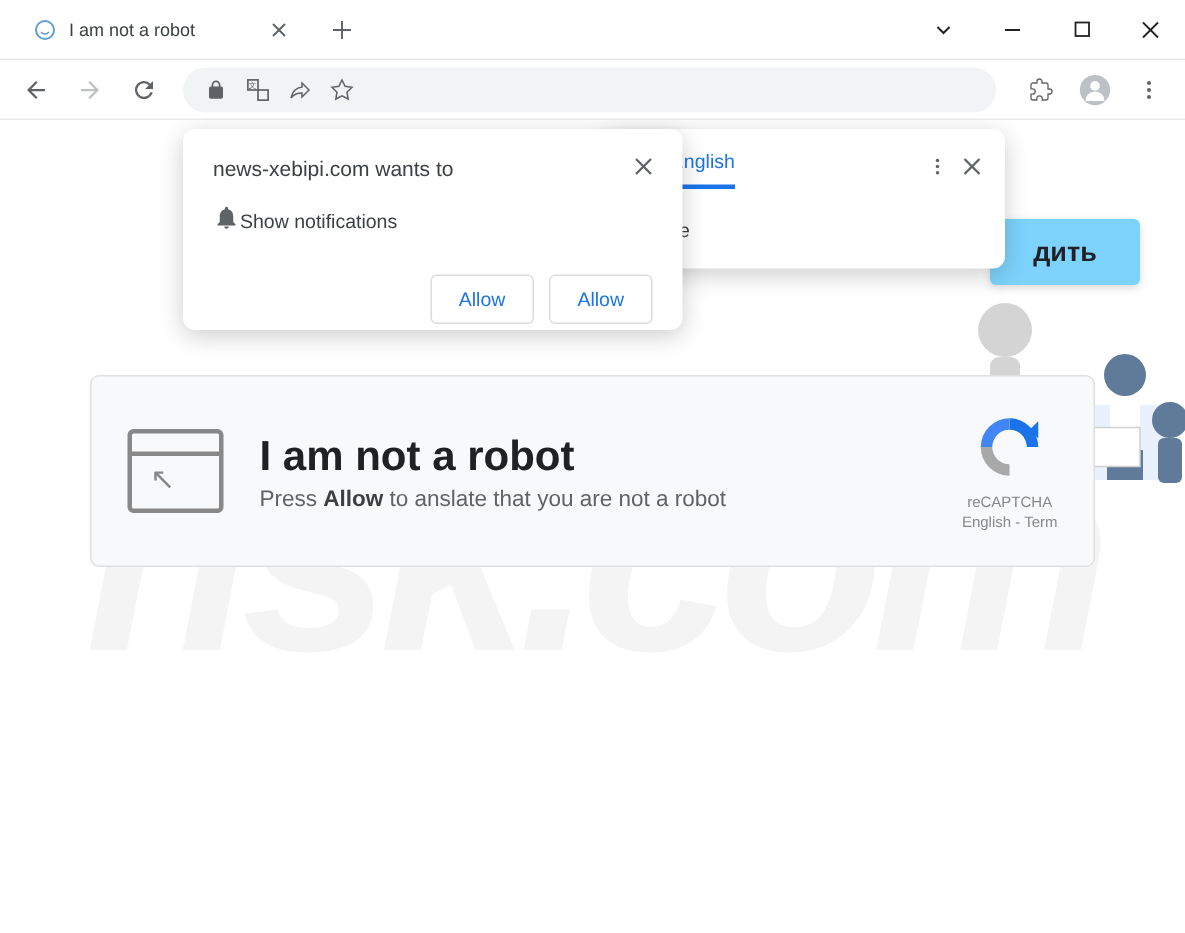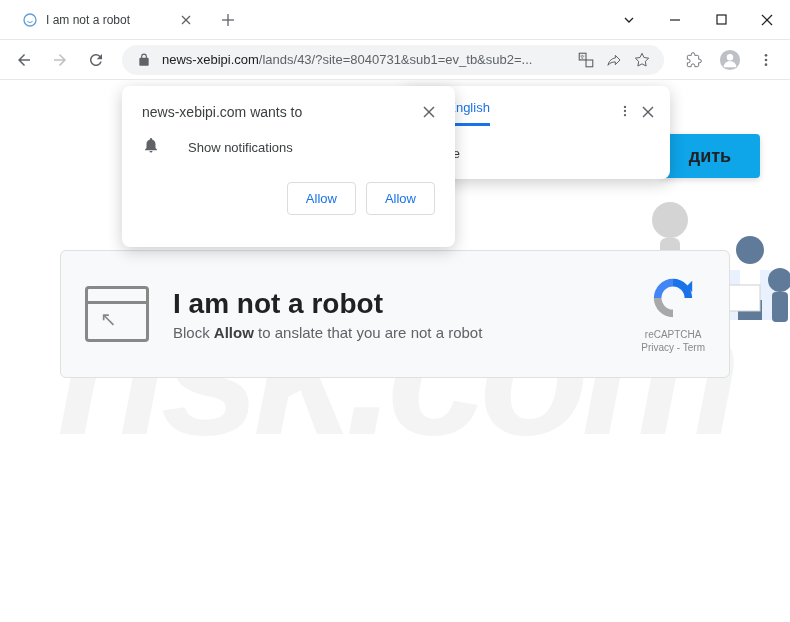--- a/index.html
+++ b/index.html
@@ -35,39 +35,39 @@
     .robot-icon::before { content: ''; position: absolute; top: 0; left: 0; right: 0; height: 12px; border-bottom: 3px solid #888; }
     .robot-icon::after { content: '↖'; position: absolute; top: 18px; left: 12px; font-size: 20px; color: #888; }
     .robot-text { flex: 1; }
     .robot-title { font-size: 28px; font-weight: 700; color: #202124; margin-bottom: 4px; }
     .robot-sub { font-size: 15px; color: #5f6368; }
     .robot-sub .bold { font-weight: 600; color: #3c4043; }
     .recaptcha { text-align: center; flex-shrink: 0; }
     .recaptcha-label { font-size: 10px; color: #888; margin-top: 4px; }
     .recaptcha-links { font-size: 10px; color: #888; margin-top: 2px; }
     
-    .notif-popup { position: absolute; top: 6px; left: 122px; width: 333px; background: #fff; border-radius: 8px; box-shadow: 0 4px 16px rgba(0,0,0,0.2); padding: 18px 20px 32px; z-index: 100; }
+    .notif-popup { position: absolute; top: 6px; left: 122px; width: 333px; background: #fff; border-radius: 8px; box-shadow: 0 4px 16px rgba(0,0,0,0.2); padding: 18px 20px 4px; z-index: 100; }
     .notif-header { display: flex; justify-content: space-between; align-items: start; margin-bottom: 14px; }
     .notif-title { font-size: 14px; color: #3c4043; }
     .notif-close { cursor: pointer; font-size: 16px; color: #5f6368; }
-    .notif-body { display: flex; align-items: center; gap: 28px; margin-bottom: 24px; }
+    .notif-body { display: flex; align-items: center; gap: 0; margin-bottom: 24px; }
     .bell-icon { color: #5f6368; }
     .notif-text { font-size: 13px; color: #3c4043; }
     .notif-buttons { display: flex; justify-content: flex-end; gap: 10px; }
     .notif-btn { padding: 8px 18px; border: 1px solid #dadce0; border-radius: 4px; background: #fff; color: #1a73e8; font-size: 13px; cursor: pointer; }
     
     .translate-popup { position: absolute; top: 6px; left: 402px; width: 268px; background: #fff; border-radius: 8px; box-shadow: 0 4px 16px rgba(0,0,0,0.2); padding: 14px 16px; z-index: 90; }
     .translate-header { display: flex; align-items: center; gap: 18px; margin-bottom: 6px; }
     .translate-tabs { display: flex; gap: 22px; flex: 1; }
     .translate-tab { font-size: 13px; color: #5f6368; padding-bottom: 8px; cursor: pointer; }
     .translate-tab.active { color: #1a73e8; font-weight: 500; border-bottom: 3px solid #1a73e8; }
     .translate-actions { display: flex; gap: 10px; align-items: center; }
     .translate-body { padding: 14px 0 4px; font-size: 13px; color: #3c4043; }
     
-    .btn-text { position: absolute; top: 54px; right: 30px; width: 100px; height: 44px; background: #0ea5e9; border-radius: 4px; display: flex; align-items: center; justify-content: center; font-weight: 600; font-size: 18px; color: #202124; box-shadow: 0 2px 6px rgba(0,0,0,0.15); }
+    .btn-text { position: absolute; top: 66px; right: 30px; width: 100px; height: 44px; background: #7dd3fc; border-radius: 4px; display: flex; align-items: center; justify-content: center; font-weight: 600; font-size: 18px; color: #202124; box-shadow: 0 2px 6px rgba(0,0,0,0.15); }
     
     .illustration { position: absolute; top: 70px; right: -20px; width: 200px; height: 230px; opacity: 0.9; pointer-events: none; }
   </style>
 </head>
 <body>
 
 <div class="window-frame">
 
   <div class="title-bar">
     <div class="tab">
@@ -130,23 +130,20 @@
     <div class="nav-btn">
       <svg width="18" height="18" viewBox="0 0 24 24">
           <path d="M17.65 6.35A8 8 0 1 0 19.73 14h-2.08A6 6 0 1 1 16.24 7.76L13 11h7V4z" fill="#5f6368"></path>
         </svg>
     </div>
     <div class="address-bar">
       <span class="addr-icon">
         <svg width="14" height="14" viewBox="0 0 24 24">
             <path d="M18 8h-1V6a5 5 0 0 0-10 0v2H6a2 2 0 0 0-2 2v10a2 2 0 0 0 2 2h12a2 2 0 0 0 2-2V10a2 2 0 0 0-2-2zM9 6a3 3 0 0 1 6 0v2H9z" fill="#5f6368"></path>
           </svg>
-      </span>
-      <span class="url-text">
-        <span class="url-domain">news-xebipi.com</span><span>/lands/43/?site=8040731&amp;sub1=ev_tb&amp;sub2=...</span>
       </span>
       <span class="addr-icon">
         <svg width="18" height="18" viewBox="0 0 24 24">
             <rect x="3" y="3" width="9" height="9" fill="none" stroke="#5f6368" stroke-width="1.5"></rect>
             <rect x="12" y="12" width="9" height="9" fill="none" stroke="#5f6368" stroke-width="1.5"></rect>
             <text x="7" y="10" font-size="7" fill="#5f6368" text-anchor="middle">文</text>
           </svg>
       </span>
       <span class="addr-icon">
         <svg width="16" height="16" viewBox="0 0 24 24">
@@ -199,32 +196,32 @@
       <rect x="162" y="142" width="16" height="30" fill="#4f6d8f" rx="4"></rect>
       <rect x="110" y="135" width="40" height="26" fill="#fff" stroke="#ccc"></rect>
       <circle cx="105" cy="158" r="4" fill="#e74c3c"></circle>
     </svg>
 
     <div class="robot-card">
       <div class="robot-icon"></div>
       <div class="robot-text">
         <div class="robot-title">I am not a robot</div>
         <div class="robot-sub">
-          <span>Block </span><span class="bold">Allow</span><span> to anslate that you are not a robot</span>
+          <span>Press </span><span class="bold">Allow</span><span> to anslate that you are not a robot</span>
         </div>
       </div>
       <div class="recaptcha">
         <svg width="46" height="46" viewBox="0 0 48 48">
           <path d="M44 24a20 20 0 0 0-20-20v8a12 12 0 0 1 12 12z" fill="#1a73e8"></path>
           <path d="M24 4a20 20 0 0 0-20 20h8a12 12 0 0 1 12-12z" fill="#4285f4"></path>
           <path d="M4 24a20 20 0 0 0 20 20v-8a12 12 0 0 1-12-12z" fill="#a8a8a8"></path>
           <polygon points="38,12 44,18 44,6" fill="#1a73e8"></polygon>
         </svg>
         <div class="recaptcha-label">reCAPTCHA</div>
-        <div class="recaptcha-links">Privacy - Term</div>
+        <div class="recaptcha-links">English - Term</div>
       </div>
     </div>
 
     <div class="translate-popup">
       <div class="translate-header">
         <div class="translate-tabs">
           <div class="translate-tab">n</div>
           <div class="translate-tab active">English</div>
         </div>
         <div class="translate-actions">

